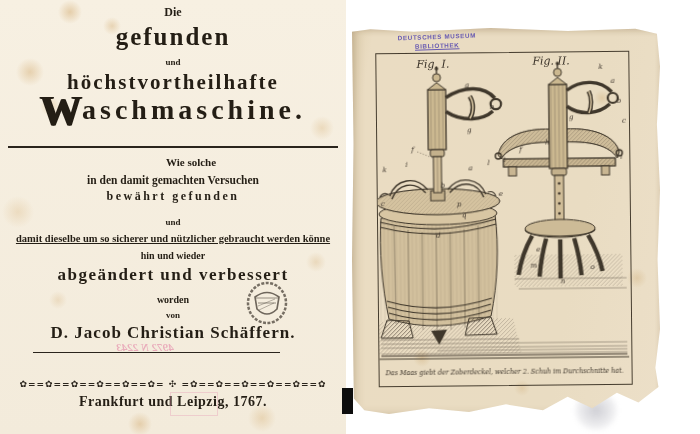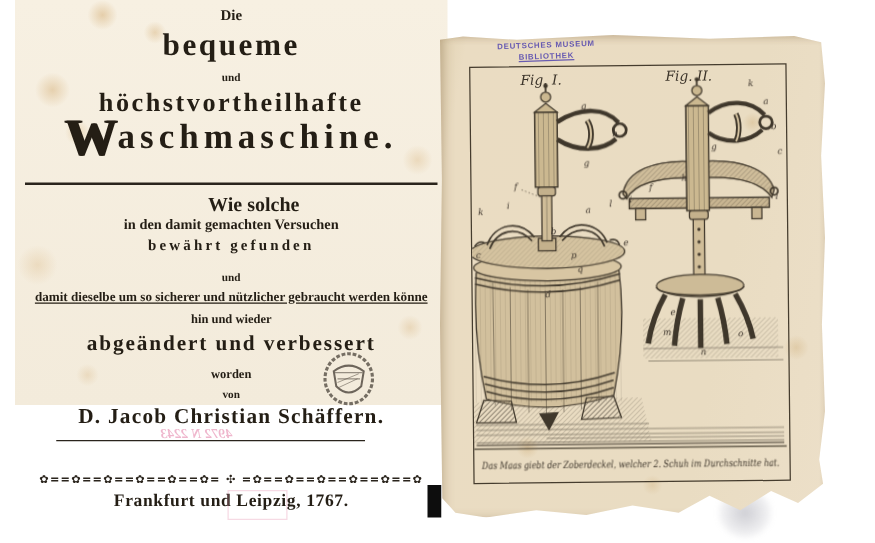--- a/index.html
+++ b/index.html
@@ -2,21 +2,21 @@
 <html><head>
 <meta charset="utf-8">
 <style>
   html,body{margin:0;padding:0;}
   body{
     width:700px;height:434px;position:relative;overflow:hidden;
     background:#ffffff;font-family:"Liberation Serif",serif;
   }
   
   .left-page{
-    position:absolute;left:12px;top:0;width:346px;height:324px;
+    position:absolute;left:0;top:0;width:346px;height:434px;
     background-image:
       radial-gradient(circle at 70px 12px, rgba(214,178,124,.55) 0, transparent 12px),
       radial-gradient(circle at 112px 26px, rgba(214,178,124,.45) 0, transparent 9px),
       radial-gradient(circle at 30px 72px, rgba(214,178,124,.5) 0, transparent 14px),
       radial-gradient(circle at 50px 106px, rgba(219,186,135,.45) 0, transparent 10px),
       radial-gradient(circle at 322px 128px, rgba(219,186,135,.4) 0, transparent 12px),
       radial-gradient(circle at 18px 212px, rgba(219,186,135,.35) 0, transparent 16px),
       radial-gradient(circle at 316px 262px, rgba(214,178,124,.35) 0, transparent 10px),
       radial-gradient(circle at 58px 300px, rgba(214,178,124,.3) 0, transparent 9px),
       radial-gradient(circle at 140px 424px, rgba(214,178,124,.5) 0, transparent 12px),
@@ -25,21 +25,21 @@
     color:#241e15;
   }
   .lp-line{position:absolute;left:0;right:0;text-align:center;font-weight:bold;line-height:1.05;white-space:nowrap;}
   .lp-die{top:6px;font-size:12px;}
   .lp-bequeme{top:24px;font-size:25px;letter-spacing:2px;}
   .lp-und1{top:58px;font-size:9px;}
   .lp-hoechst{top:71px;font-size:21px;letter-spacing:2px;}
   .lp-wasch{top:95px;font-size:28px;letter-spacing:4px;}
   .lp-wasch .initial{font-size:42px;line-height:.7;letter-spacing:0;text-shadow:1px 0 0 #241e15,-1px 0 0 #241e15;vertical-align:-6px;}
   .lp-rule1{position:absolute;top:146px;left:8px;right:8px;border-top:2px solid #2a241c;}
-  .lp-wie{top:157px;font-size:16px;margin-left:36px;}
+  .lp-wie{top:157px;font-size:11px;margin-left:36px;}
   .lp-inden{top:174px;font-size:11.5px;}
   .lp-bewaehrt{top:190px;font-size:12px;letter-spacing:2.5px;}
   .lp-und2{top:218px;font-size:9px;}
   .lp-damit{top:233px;font-size:10.5px;text-decoration:underline;}
   .lp-hin{top:251px;font-size:10px;}
   .lp-abge{top:266px;font-size:17px;letter-spacing:1.5px;}
   .lp-worden{top:295px;font-size:10px;}
   .lp-von{top:311px;font-size:9px;}
   .lp-author{top:324px;font-size:17px;letter-spacing:1px;font-weight:700;}
   .lp-shelfmark{position:absolute;top:341px;left:70px;width:150px;text-align:center;
@@ -82,21 +82,21 @@
   .plate-frame svg{position:absolute;left:0;top:0;}
   text.figlabel{font:italic 11px "DejaVu Serif",serif;fill:#3c342a;}
   text.caption{font:italic 8px "DejaVu Serif",serif;fill:#3c342a;}
   text.lett{font:italic 7px "DejaVu Serif",serif;fill:#3a322a;}
 </style>
 </head>
 <body>
 
 <div class="left-page">
   <div class="lp-line lp-die">Die</div>
-  <div class="lp-line lp-bequeme">bequeme</div>
+  <div class="lp-line lp-bequeme">gefunden</div>
   <div class="lp-line lp-und1">und</div>
   <div class="lp-line lp-hoechst">höchstvortheilhafte</div>
   <div class="lp-line lp-wasch"><span class="initial">W</span><span>aschmaschine.</span></div>
   <div class="lp-rule1"></div>
   <div class="lp-line lp-wie">Wie solche</div>
   <div class="lp-line lp-inden">in den damit gemachten Versuchen</div>
   <div class="lp-line lp-bewaehrt">bewährt gefunden</div>
   <div class="lp-line lp-und2">und</div>
   <div class="lp-line lp-damit">damit dieselbe um so sicherer und nützlicher gebraucht werden könne</div>
   <div class="lp-line lp-hin">hin und wieder</div>

